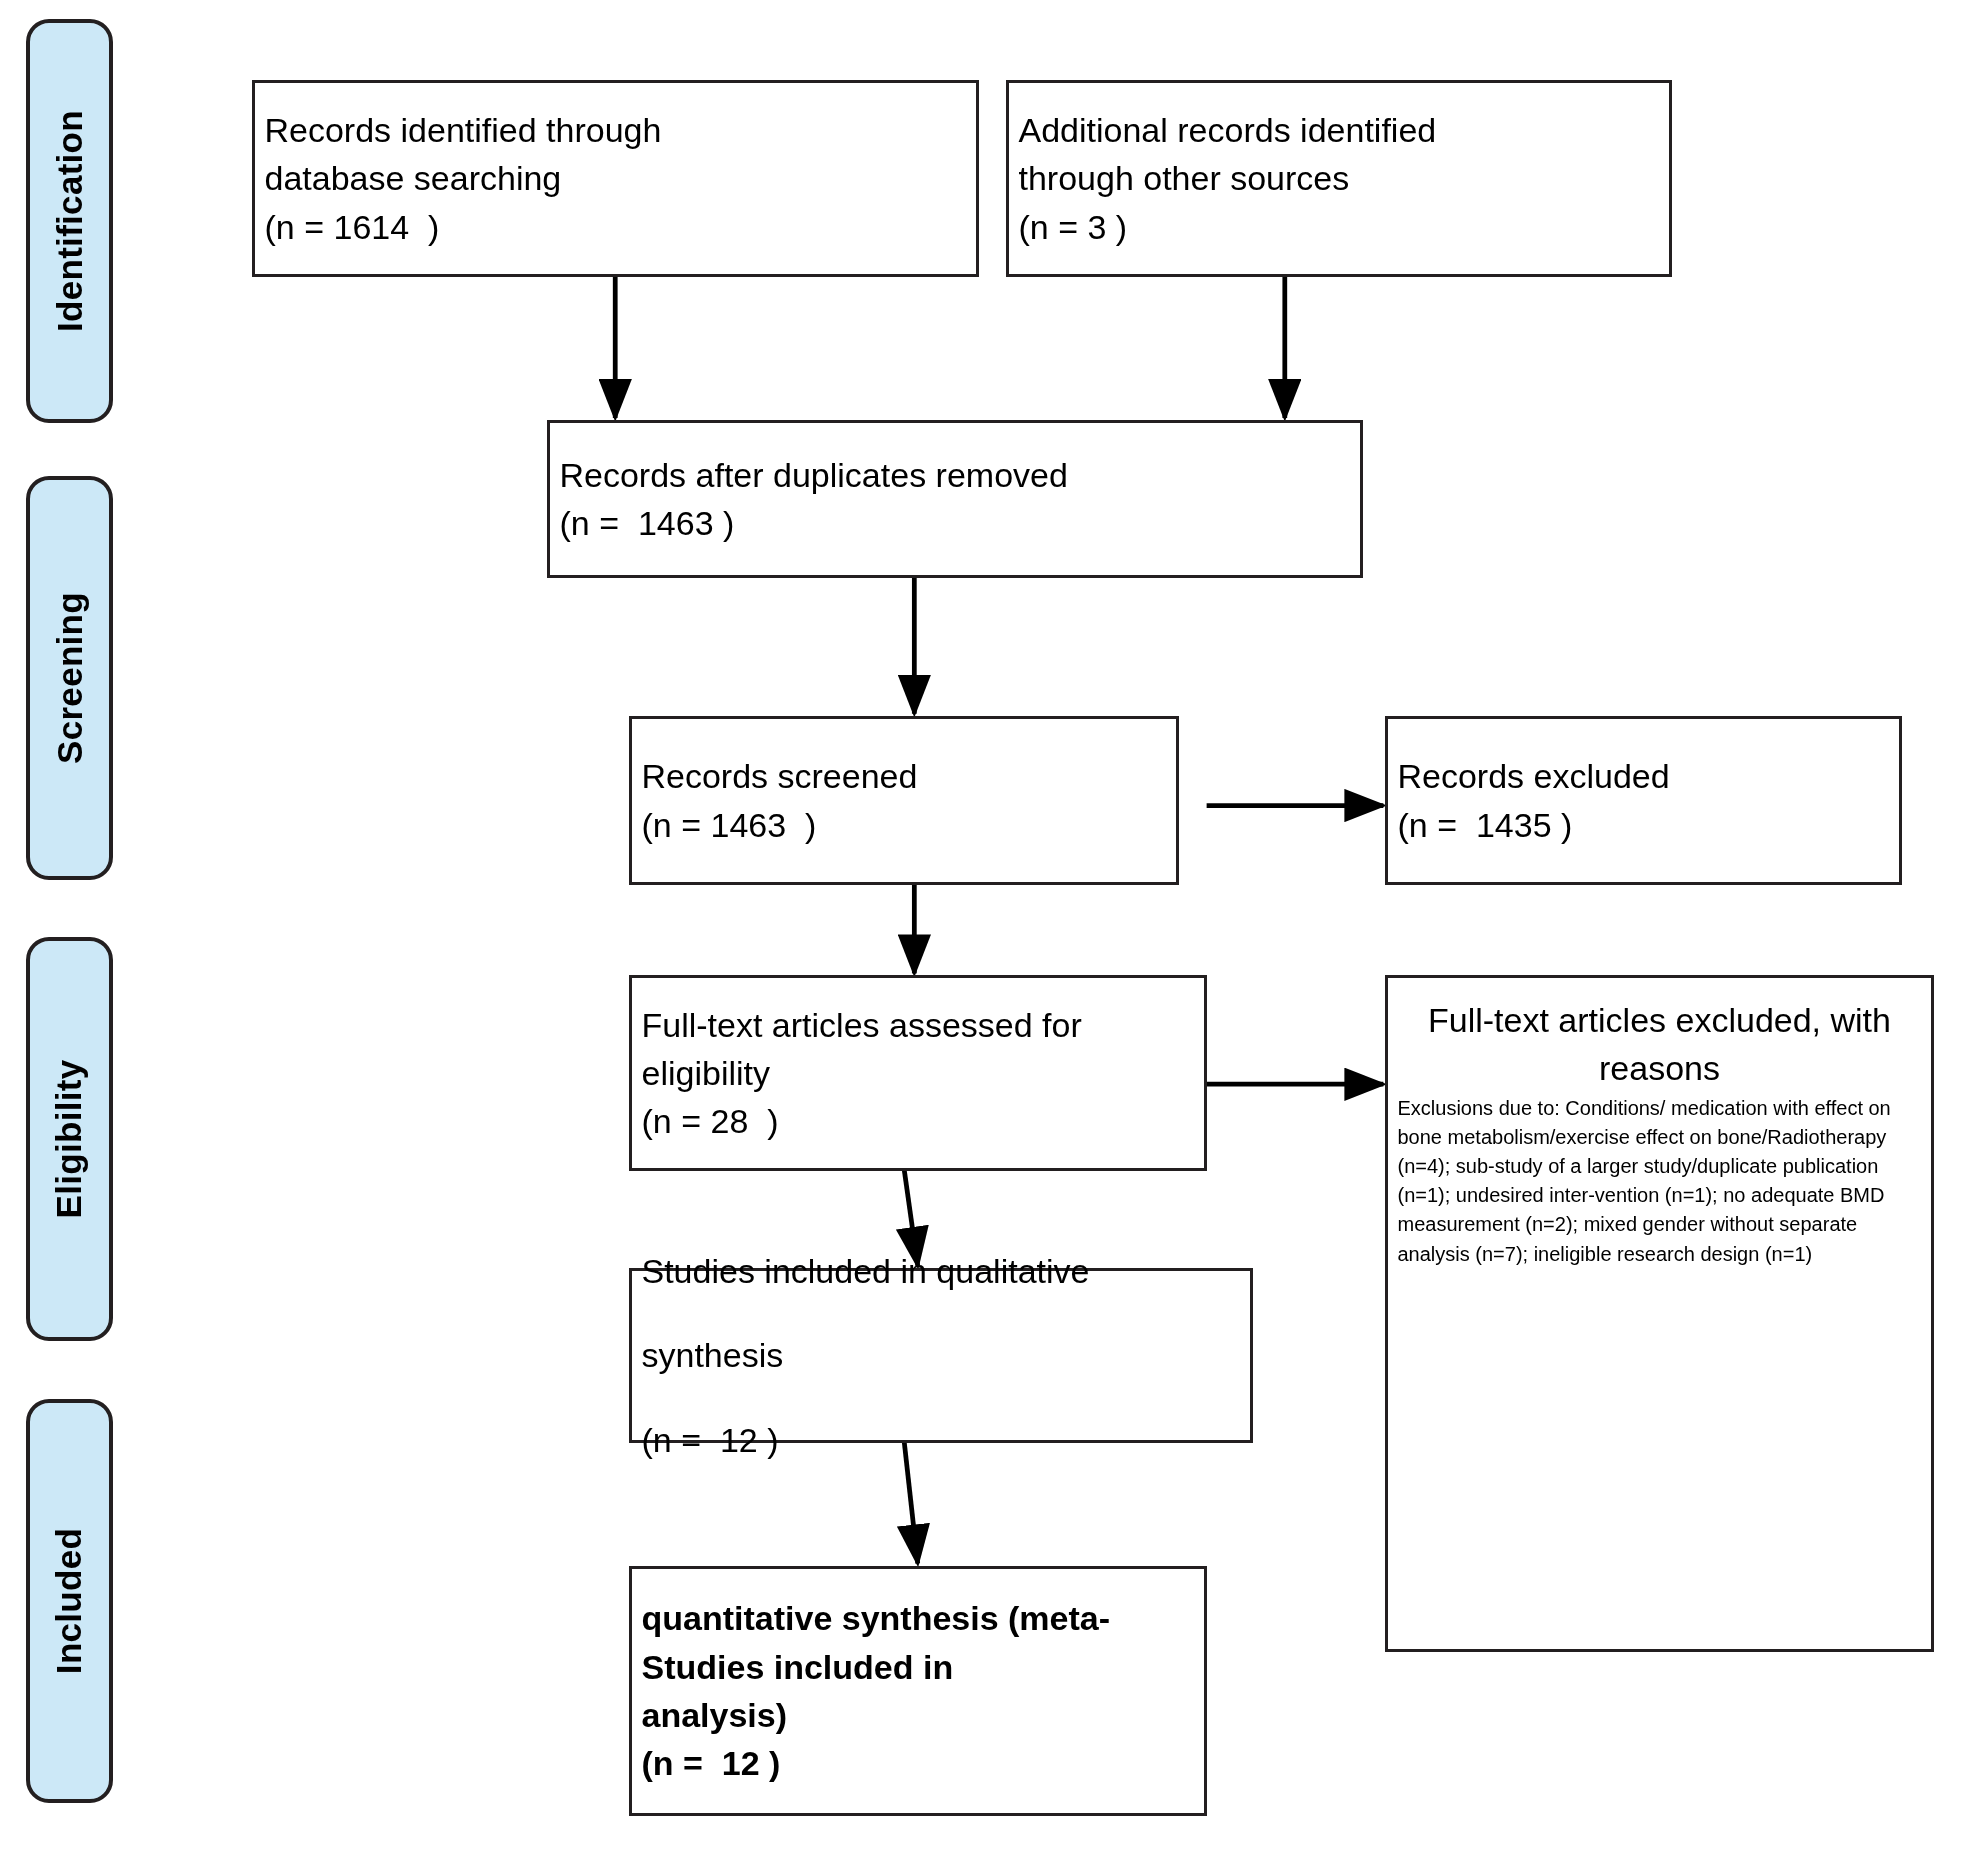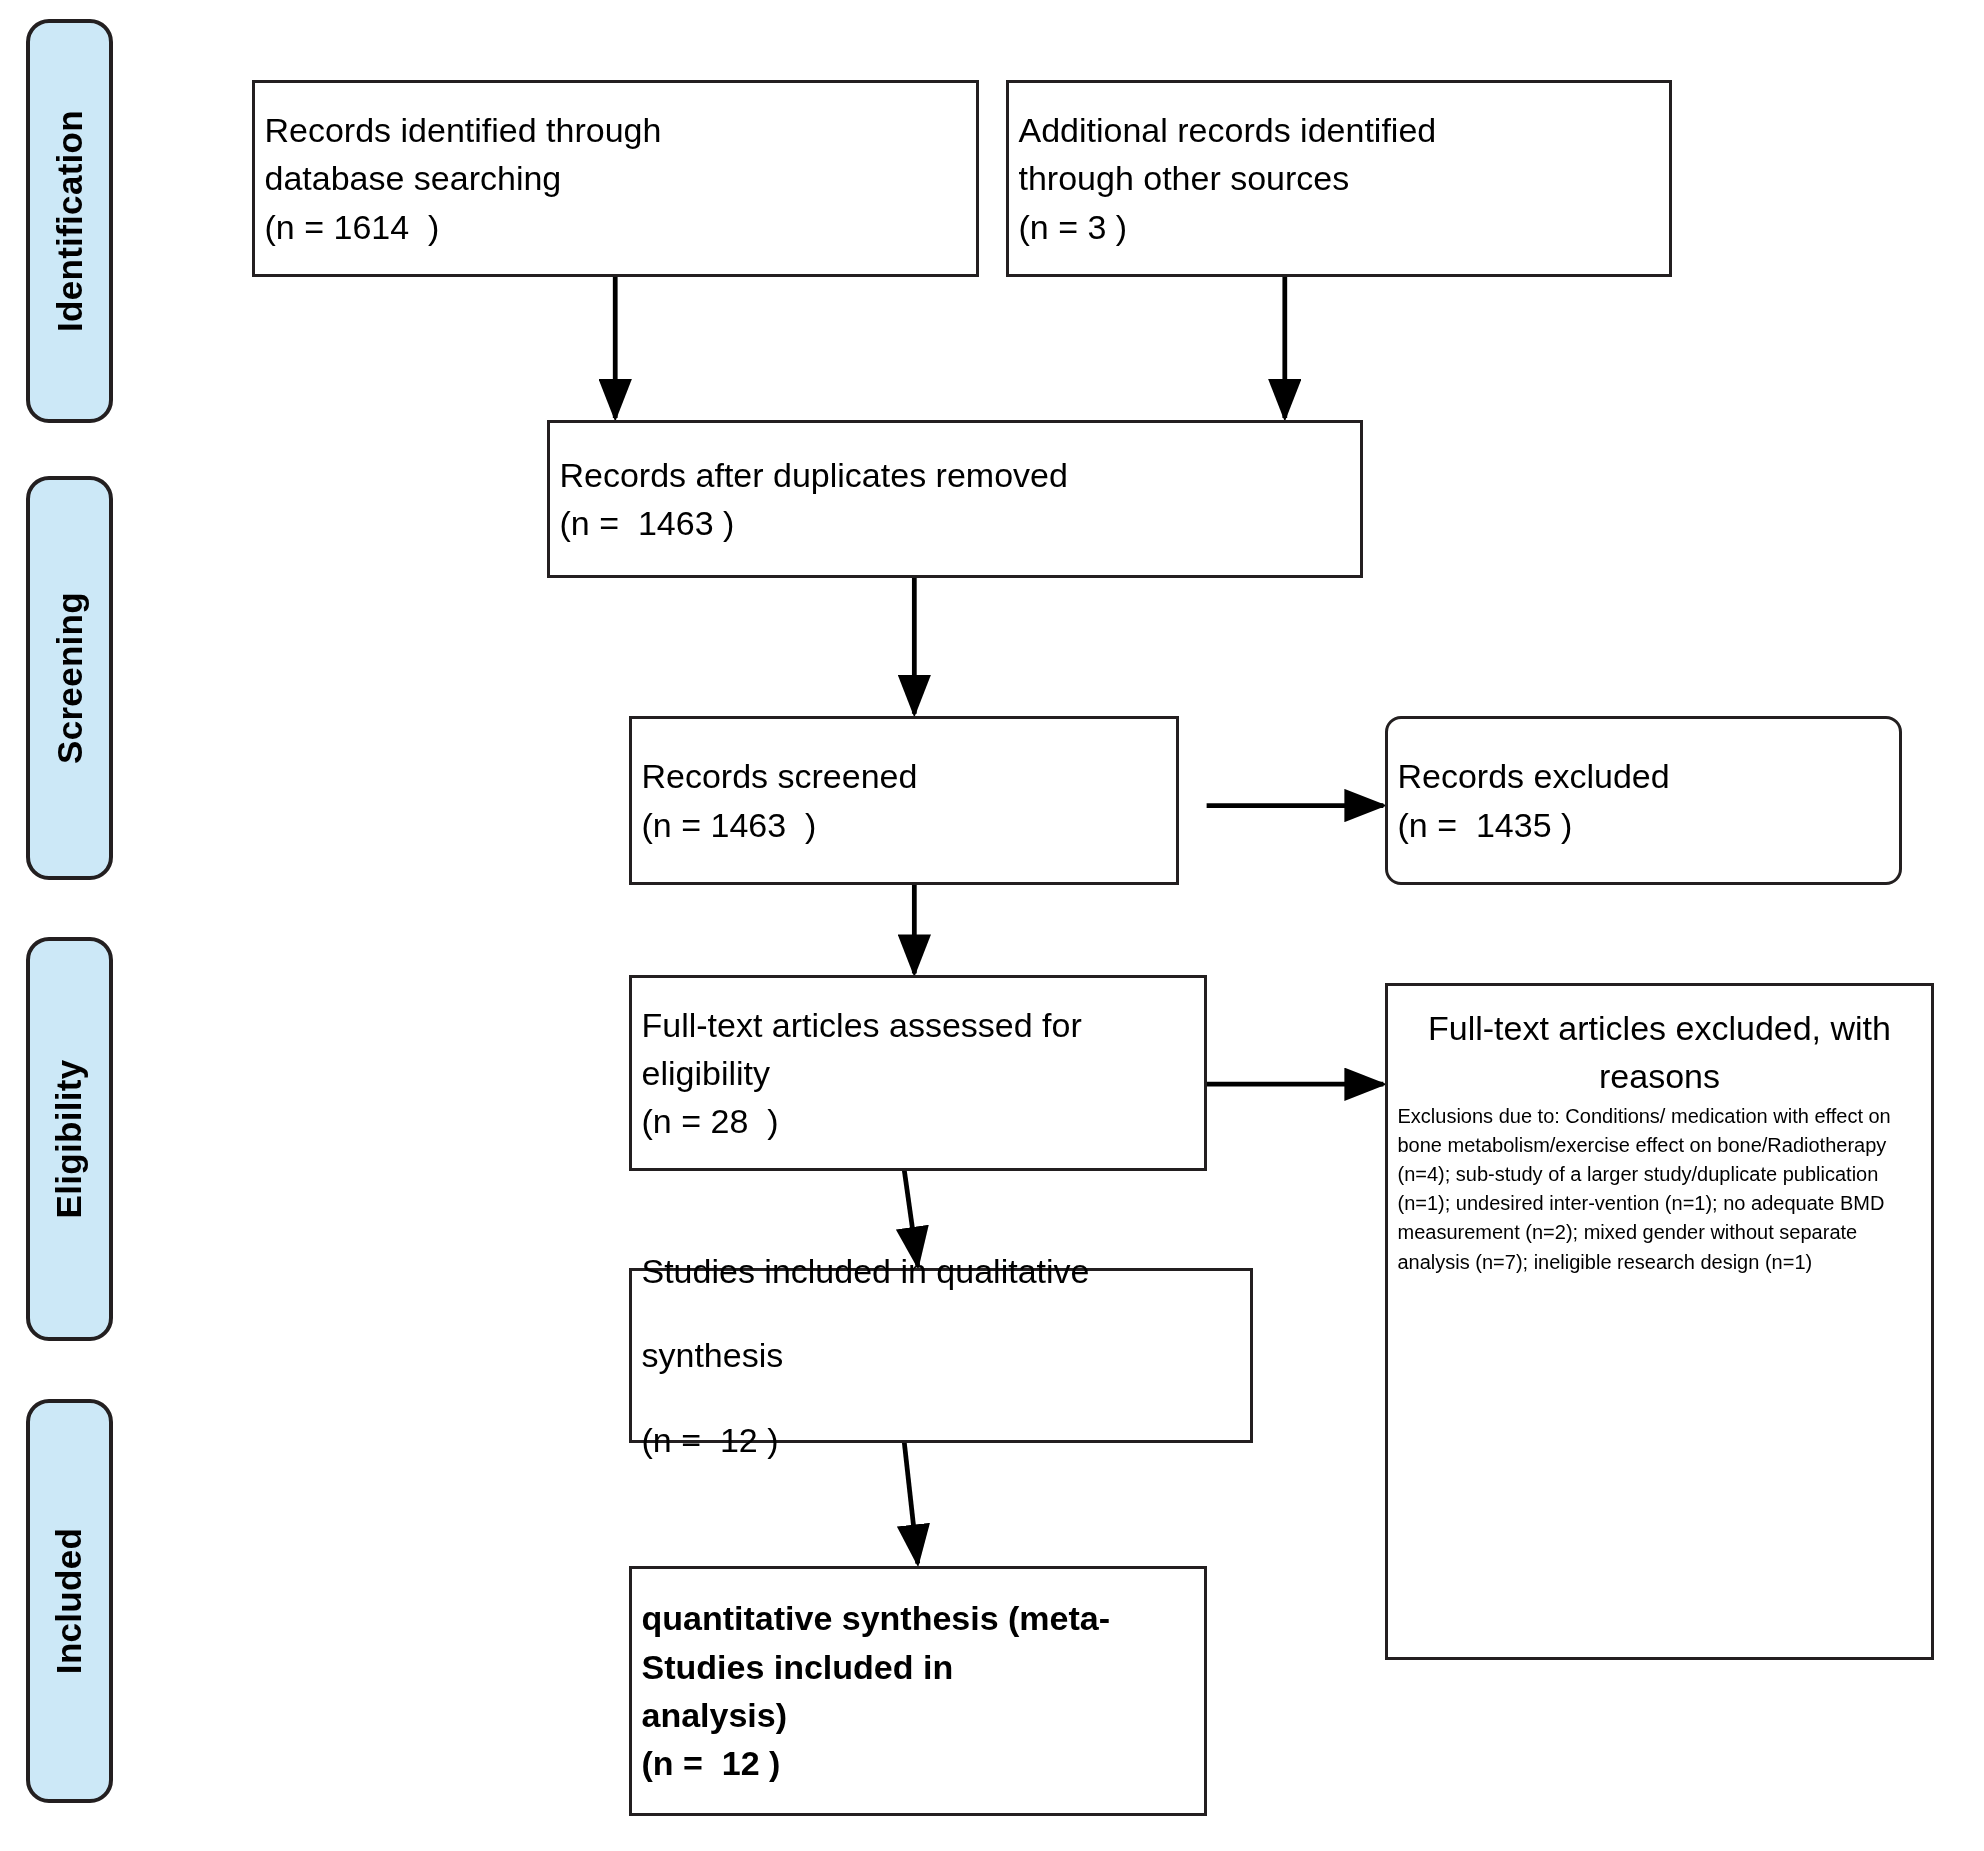--- a/index.html
+++ b/index.html
@@ -146,32 +146,32 @@
   <div class="flow-box" style="left:547px; top:420px; width:816px; height:158px;">
     <span class="line">Records after duplicates removed</span>
     <span class="line">(n =  1463 )</span>
   </div>
 
   <div class="flow-box" style="left:629px; top:716px; width:550px; height:169px;">
     <span class="line">Records screened</span>
     <span class="line">(n = 1463  )</span>
   </div>
 
-  <div class="flow-box" style="left:1385px; top:716px; width:517px; height:169px;border-radius:16px;">
+  <div class="flow-box" style="left:1385px; top:716px; width:517px; height:169px;">
     <span class="line">Records excluded</span>
     <span class="line">(n =  1435 )</span>
   </div>
 
   <div class="flow-box" style="left:629px; top:975px; width:578px; height:196px;">
     <span class="line">Full-text articles assessed for</span>
     <span class="line">eligibility</span>
     <span class="line">(n = 28  )</span>
   </div>
 
-  <div class="flow-box reasons" style="left:1385px; top:975px; width:549px; height:677px;margin-top:8px;">
+  <div class="flow-box reasons" style="left:1385px; top:975px; width:549px; height:677px;">
     <span class="line head">Full-text articles excluded, with</span>
     <span class="line head">reasons</span>
     <span class="detail">Exclusions due to: Conditions/ medication with effect on bone metabolism/exercise effect on bone/Radiotherapy (n=4); sub-study of a larger study/duplicate publication (n=1); undesired inter-vention (n=1); no adequate BMD measurement (n=2); mixed gender without separate analysis (n=7); ineligible research design (n=1)</span>
   </div>
 
   <div class="flow-box" style="left:629px; top:1268px; width:624px; height:175px;gap:36px;">
     <span class="line">Studies included in qualitative</span>
     <span class="line">synthesis</span>
     <span class="line">(n =  12 )</span>
   </div>

